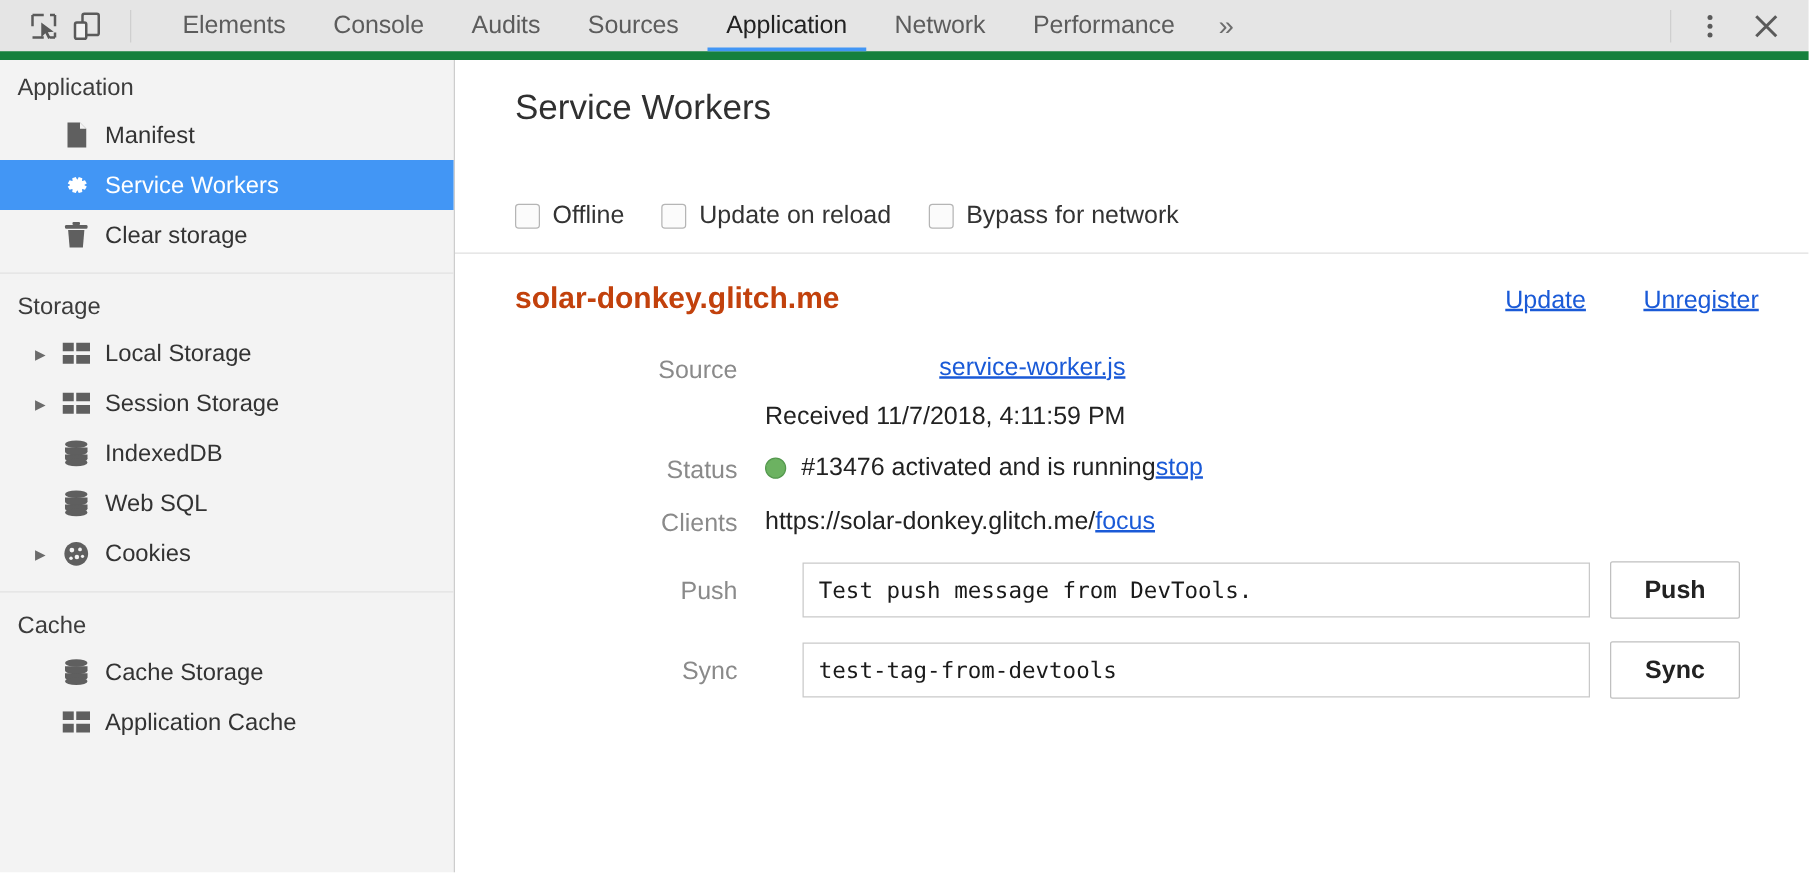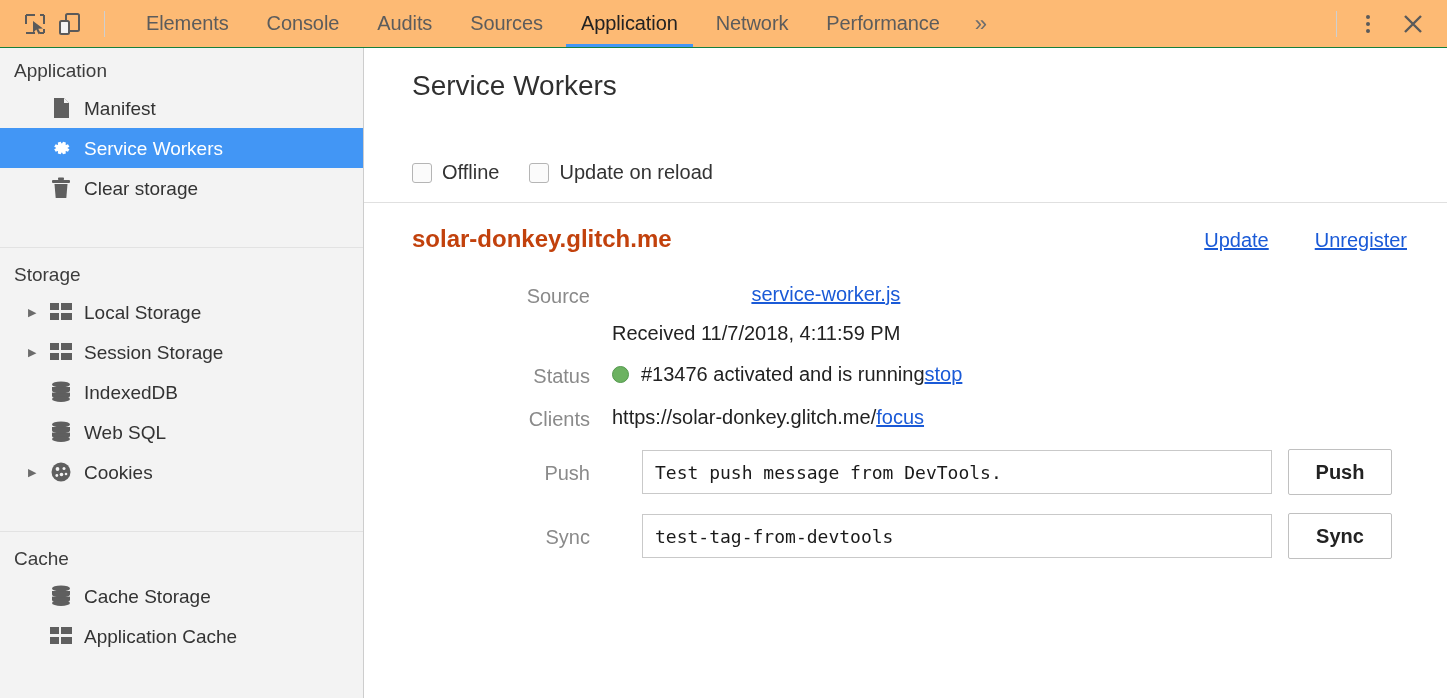--- a/index.html
+++ b/index.html
@@ -18,22 +18,22 @@
     position: relative;
     display: flex;
     flex-direction: column;
     background: #ffffff;
   }
 
   
   .toolbar {
     height: 48px;
     min-height: 48px;
-    background: #fdba74;
-    border-bottom: 1px solid #15803d;
+    background: #e5e5e5;
+    border-bottom: 7px solid #15803d;
     display: flex;
     align-items: center;
     padding: 0 14px 0 18px;
     position: relative;
   }
   .tb-icon {
     width: 34px; height: 30px;
     display: flex; align-items: center; justify-content: center;
     cursor: pointer;
     color: #5a5a5a;
@@ -104,21 +104,21 @@
   
   .sidebar {
     width: 364px;
     min-width: 364px;
     background: #f3f3f3;
     border-right: 1px solid #cdcdcd;
     overflow: hidden;
     padding-top: 4px;
   }
   .sb-section { padding-bottom: 10px; }
-  .sb-section + .sb-section { border-top: 1px solid #e2e2e2; padding-top: 8px; margin-top: 29px; }
+  .sb-section + .sb-section { border-top: 1px solid #e2e2e2; padding-top: 8px; }
   .sb-title {
     font-size: 19px;
     color: #3c3c3c;
     padding: 8px 0 6px 14px;
   }
   .sb-item {
     display: flex;
     align-items: center;
     height: 40px;
     padding-left: 28px;
@@ -507,20 +507,24 @@
 
         <div class="opt-row">
           <label class="opt">
             <span class="cb"></span>
             <span>Offline</span>
           </label>
           <label class="opt">
             <span class="cb"></span>
             <span>Update on reload</span>
           </label>
+          <label class="opt">
+            <span class="cb"></span>
+            <span>Bypass for network</span>
+          </label>
         </div>
       </div>
 
       <div class="divider"></div>
 
       <div class="reg">
 
         <div class="reg-head">
           <div class="reg-origin">solar-donkey.glitch.me</div>
           <div class="reg-actions">

